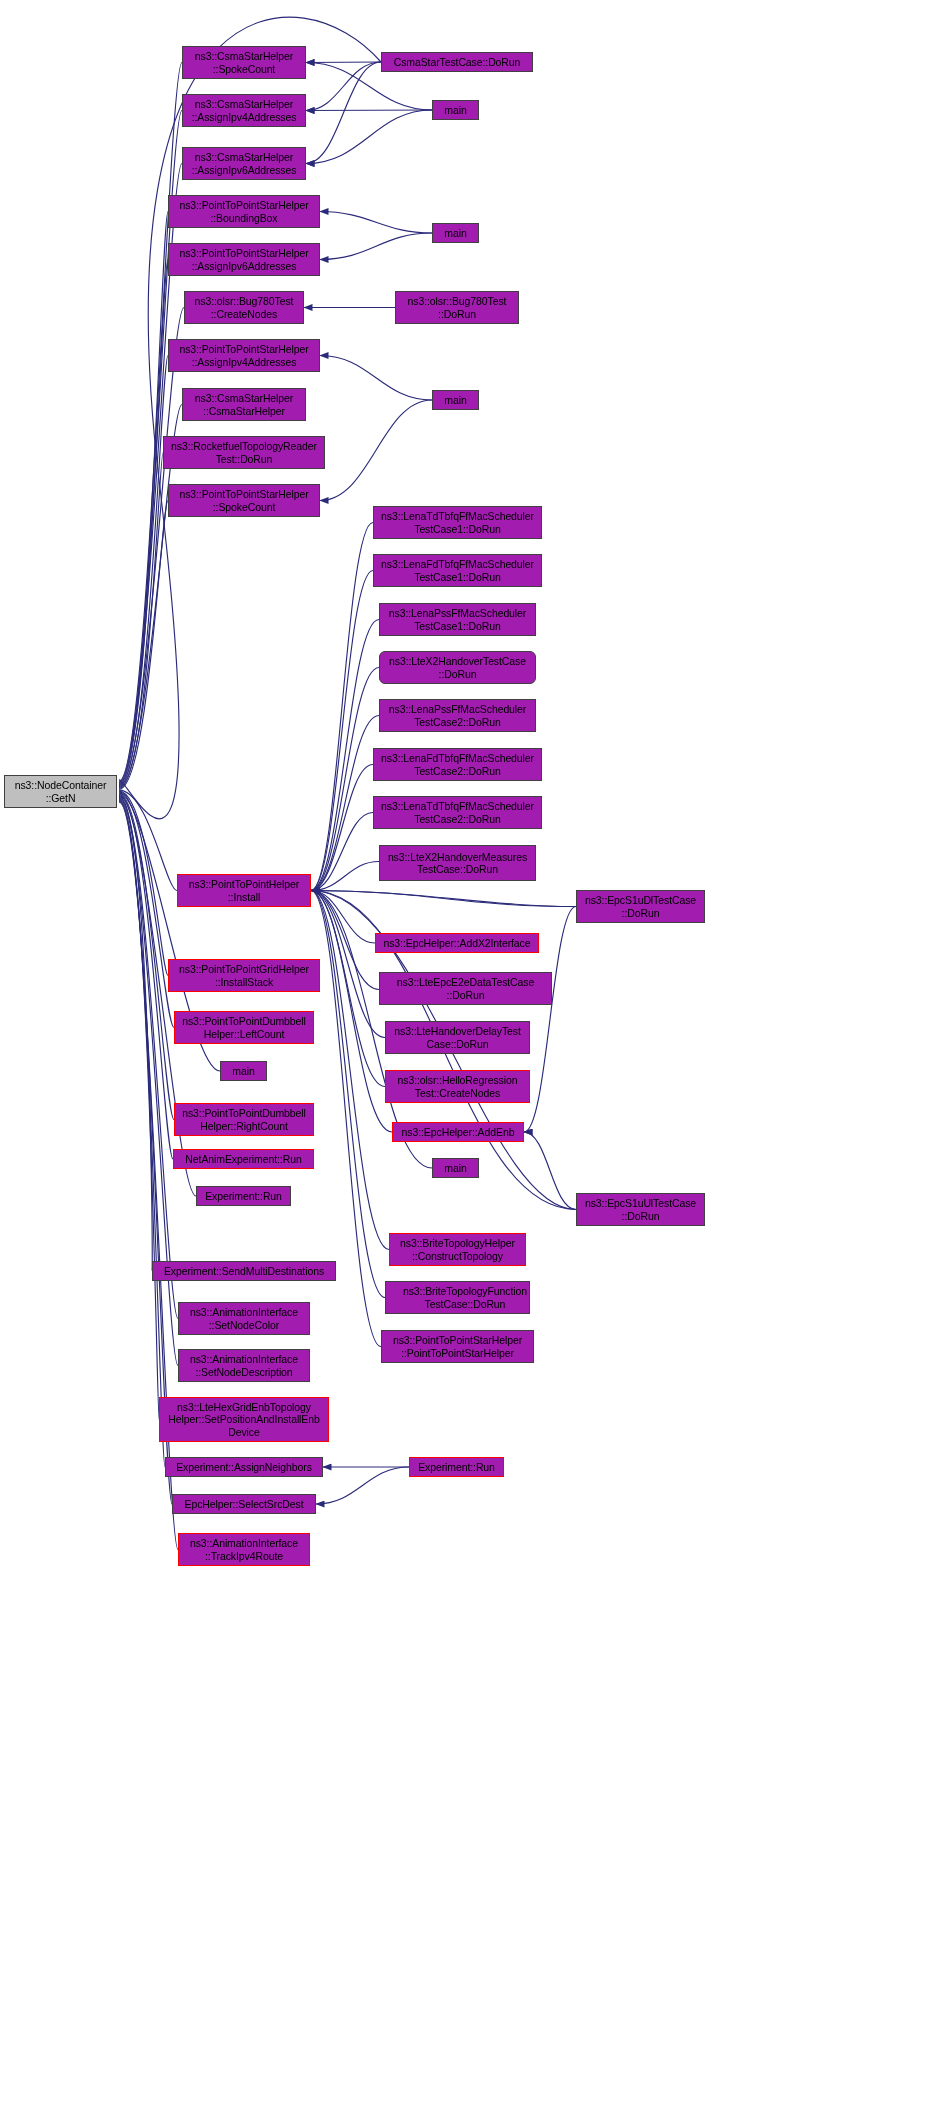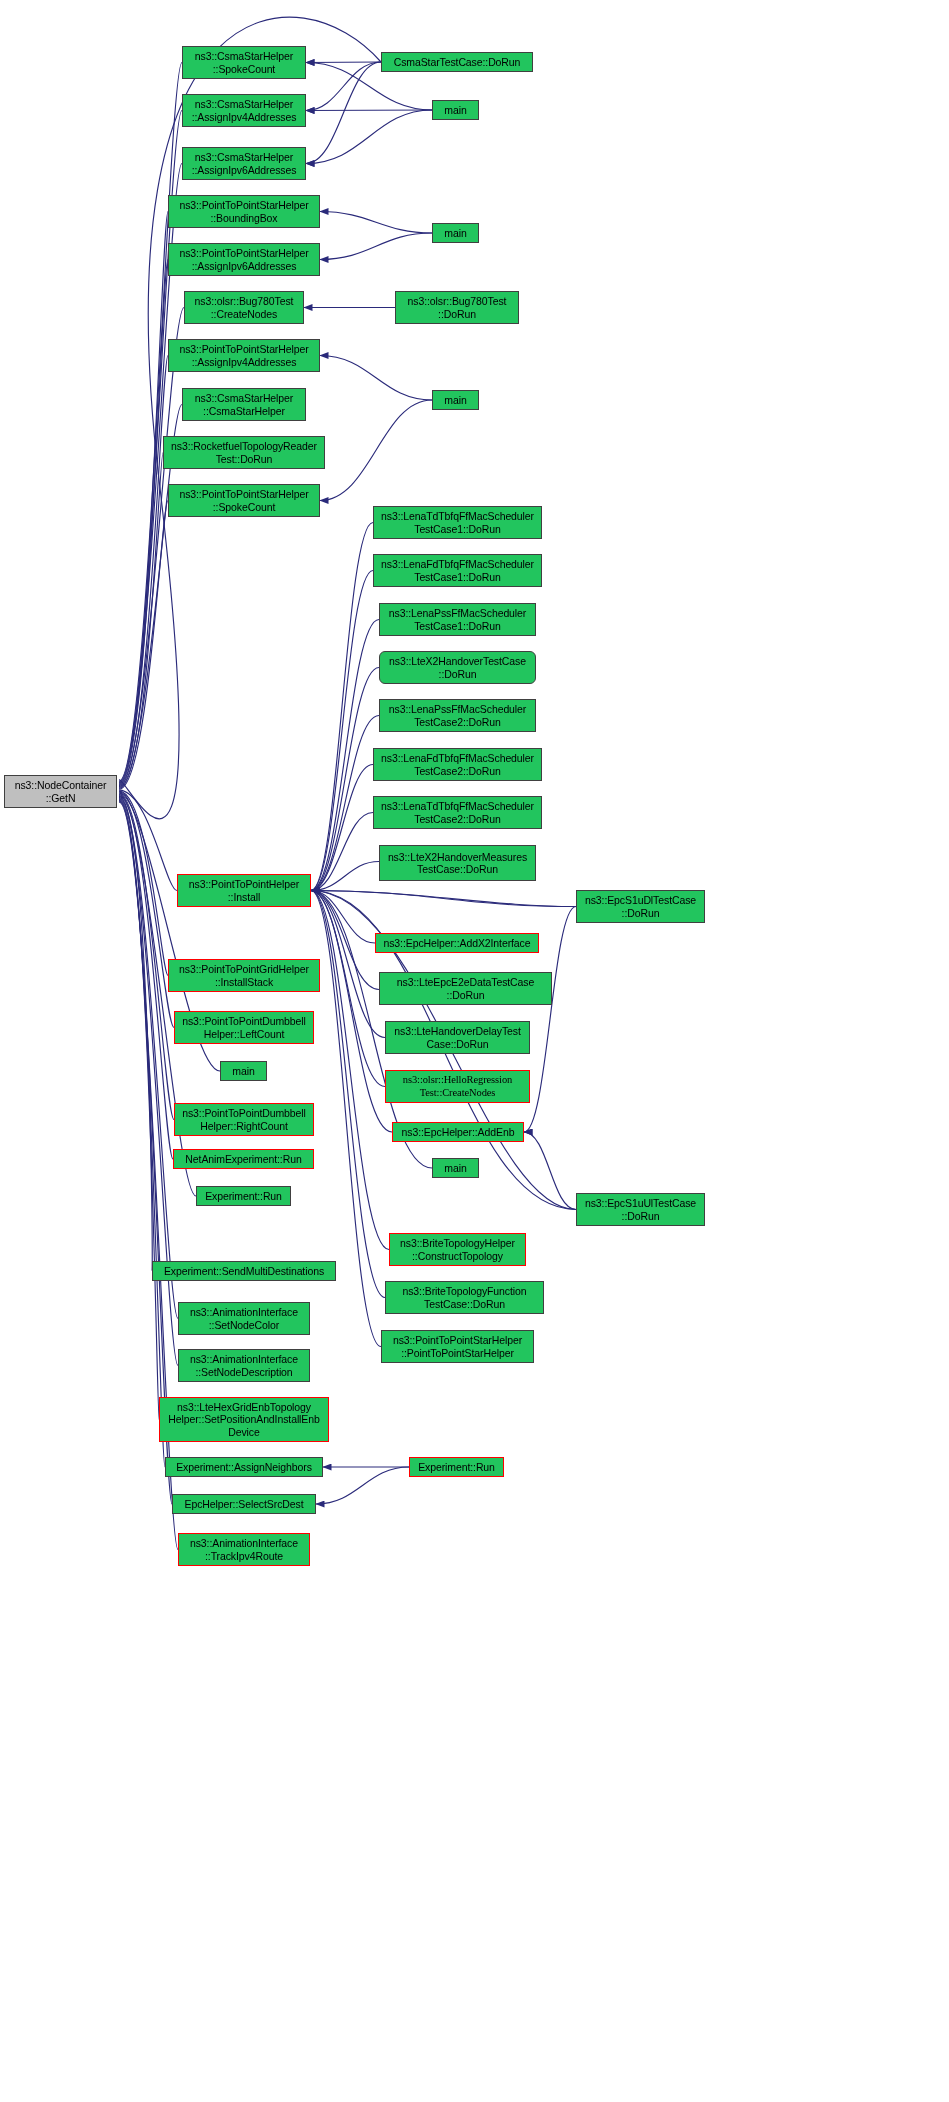--- a/index.html
+++ b/index.html
@@ -7,21 +7,21 @@
   #canvas{position:relative;width:949px;height:2102px;background:#ffffff;overflow:hidden;}
   svg.edges{position:absolute;left:0;top:0;width:949px;height:2102px;pointer-events:none;}
   .node{
     position:absolute;
     box-sizing:border-box;
     display:flex;align-items:center;justify-content:center;
     text-align:center;
     font-size:10.5px;
     line-height:12.2px;
     color:#000000;
-    background:#22c55e;
+    background:#a21caf;
     border:1px solid #404040;
     white-space:pre-line;
     letter-spacing:-0.1px;
     padding:0 2px;
   }
   .node.red{border-color:#ff0000;}
   .node.center{background:#bfbfbf;border-color:#404040;}
 </style>
 </head>
 <body>
@@ -163,27 +163,27 @@
 TestCase2::DoRun</span></div>
       <div class="node" style="left: 373px; top: 796px; width: 169px; height: 33px;"><span>ns3::LenaTdTbfqFfMacScheduler
 TestCase2::DoRun</span></div>
       <div class="node" style="left: 379px; top: 845px; width: 157px; height: 36px;"><span>ns3::LteX2HandoverMeasures
 TestCase::DoRun</span></div>
       <div class="node red" style="left: 375px; top: 933px; width: 164px; height: 20px;"><span>ns3::EpcHelper::AddX2Interface</span></div>
       <div class="node" style="left: 379px; top: 972px; width: 173px; height: 33px;"><span>ns3::LteEpcE2eDataTestCase
 ::DoRun</span></div>
       <div class="node" style="left: 385px; top: 1021px; width: 145px; height: 33px;"><span>ns3::LteHandoverDelayTest
 Case::DoRun</span></div>
-      <div class="node red" style="left: 385px; top: 1070px; width: 145px; height: 33px; font-family: Liberation Serif, serif;"><span>ns3::olsr::HelloRegression
+      <div class="node red" style="left: 385px; top: 1070px; width: 145px; height: 33px;"><span>ns3::olsr::HelloRegression
 Test::CreateNodes</span></div>
       <div class="node red" style="left: 392px; top: 1122px; width: 132px; height: 20px;"><span>ns3::EpcHelper::AddEnb</span></div>
       <div class="node" style="left: 432px; top: 1158px; width: 47px; height: 20px;"><span>main</span></div>
       <div class="node red" style="left: 389px; top: 1233px; width: 137px; height: 33px;"><span>ns3::BriteTopologyHelper
 ::ConstructTopology</span></div>
-      <div class="node" style="left: 385px; top: 1281px; width: 159px; height: 33px;"><span>ns3::BriteTopologyFunction
+      <div class="node" style="left: 385px; top: 1281px; width: 145px; height: 33px; justify-content: flex-end;"><span>ns3::BriteTopologyFunction
 TestCase::DoRun</span></div>
       <div class="node" style="left: 381px; top: 1330px; width: 153px; height: 33px;"><span>ns3::PointToPointStarHelper
 ::PointToPointStarHelper</span></div>
       <div class="node red" style="left: 409px; top: 1457px; width: 95px; height: 20px;"><span>Experiment::Run</span></div>
       <div class="node" style="left: 576px; top: 890px; width: 129px; height: 33px;"><span>ns3::EpcS1uDlTestCase
 ::DoRun</span></div>
       <div class="node" style="left: 576px; top: 1193px; width: 129px; height: 33px;"><span>ns3::EpcS1uUlTestCase
 ::DoRun</span></div>
     </div>
 </div>

